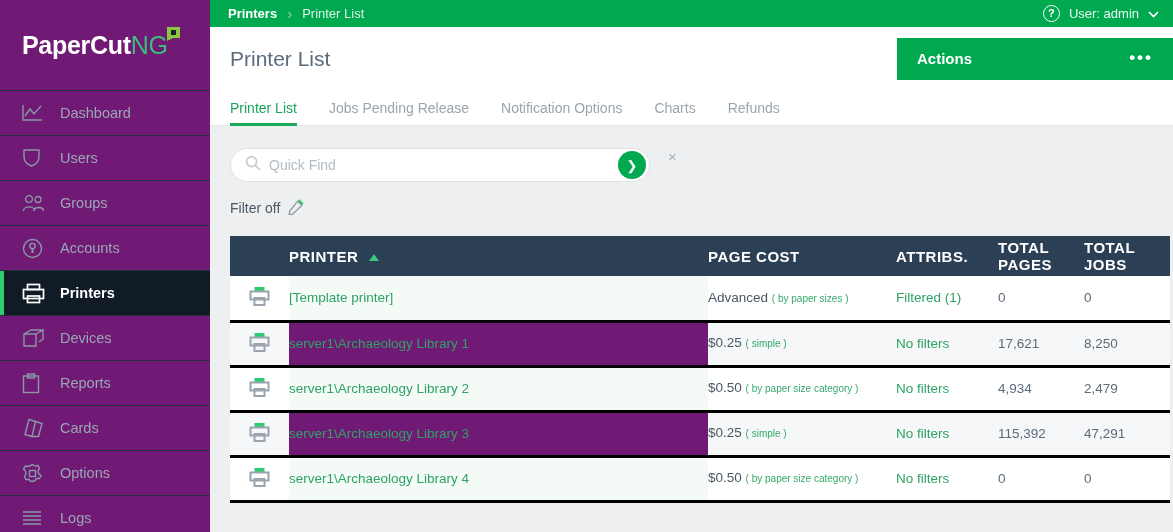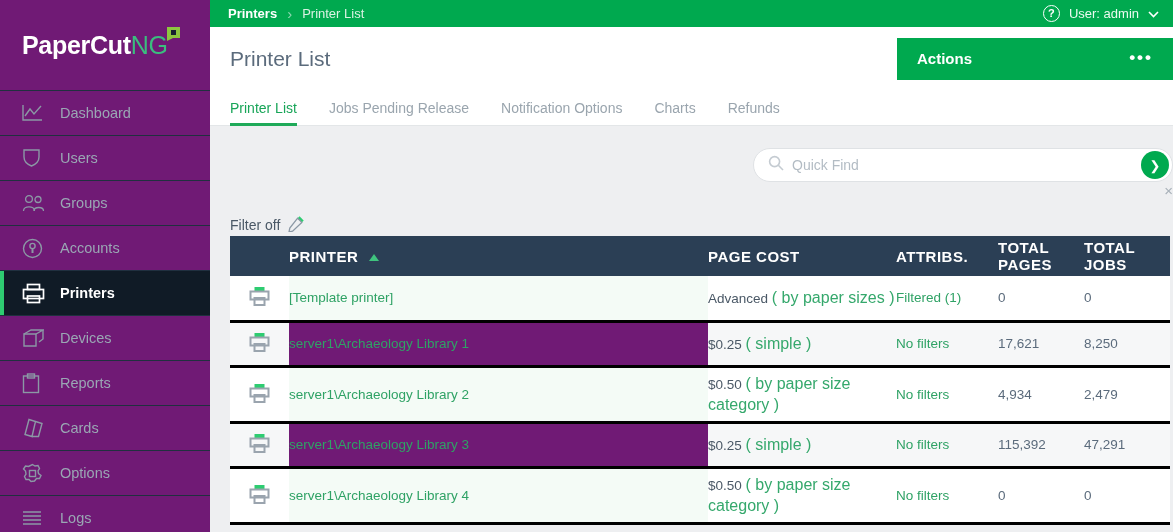--- a/index.html
+++ b/index.html
@@ -117,21 +117,21 @@
   .tab.active::after {
     content: ""; position: absolute; left: 0; bottom: -1px;
     width: 100%; height: 3px; background: #1faa59;
   }
 
   .filterpanel {
     flex: 0 0 110px; height: 110px;
     background: #eeeff1;
     padding: 22px 0 0 20px;
   }
-  .searchrow { display: flex; align-items: flex-end; flex-direction: column; }
+  .searchrow { display: flex; align-items: flex-start; }
   .searchbox {
     width: 420px; height: 34px;
     background: #ffffff; border: 1px solid #dfe2e5;
     border-radius: 17px;
     display: flex; align-items: center;
     padding: 0 3px 0 14px;
   }
   .search-ic { flex: 0 0 16px; margin-right: 8px; opacity: .5; }
   .search-inp {
     flex: 1 1 auto; border: none; outline: none;
@@ -192,21 +192,21 @@
   tbody tr.even td { background: #ffffff; }
   tbody tr.odd  td { background: #f6f7f8; }
   tbody tr.even td.td-name { background: #f4fbf6; }
   tbody tr.odd  td.td-name { background: #701a75; }
 
   td.td-ico { text-align: center; }
   td.td-name a {
     color: #2fa265; text-decoration: none; cursor: pointer;
   }
   td.td-cost { color: #4a5866; padding-right: 14px; line-height: 1.35; }
-  .cost-note { color: #35a86c; font-size: 16px; margin-top: 6px; }
+  .cost-note { color: #35a86c; font-size: 10px; margin-top: 6px; }
   td.td-attr { }
   td.td-attr a { color: #2fa265; text-decoration: none; cursor: pointer; }
   td.td-num { color: #5b6b7c; }
 </style>
 </head>
 <body>
 
 <div class="app">
 
   <nav class="sidebar">

